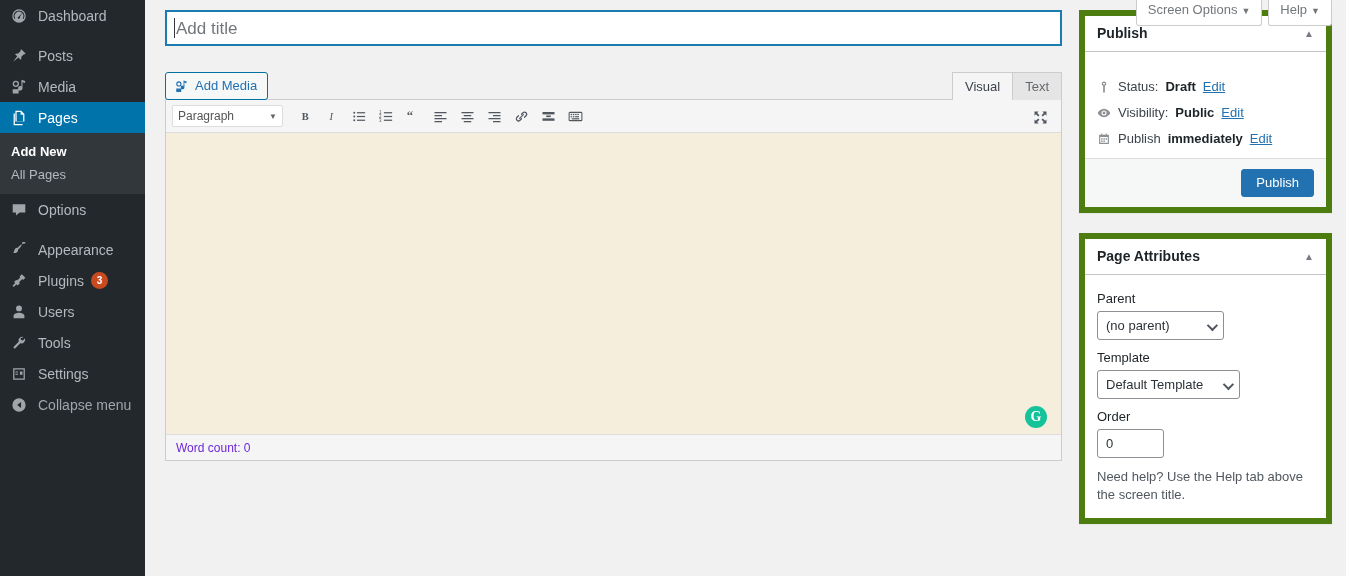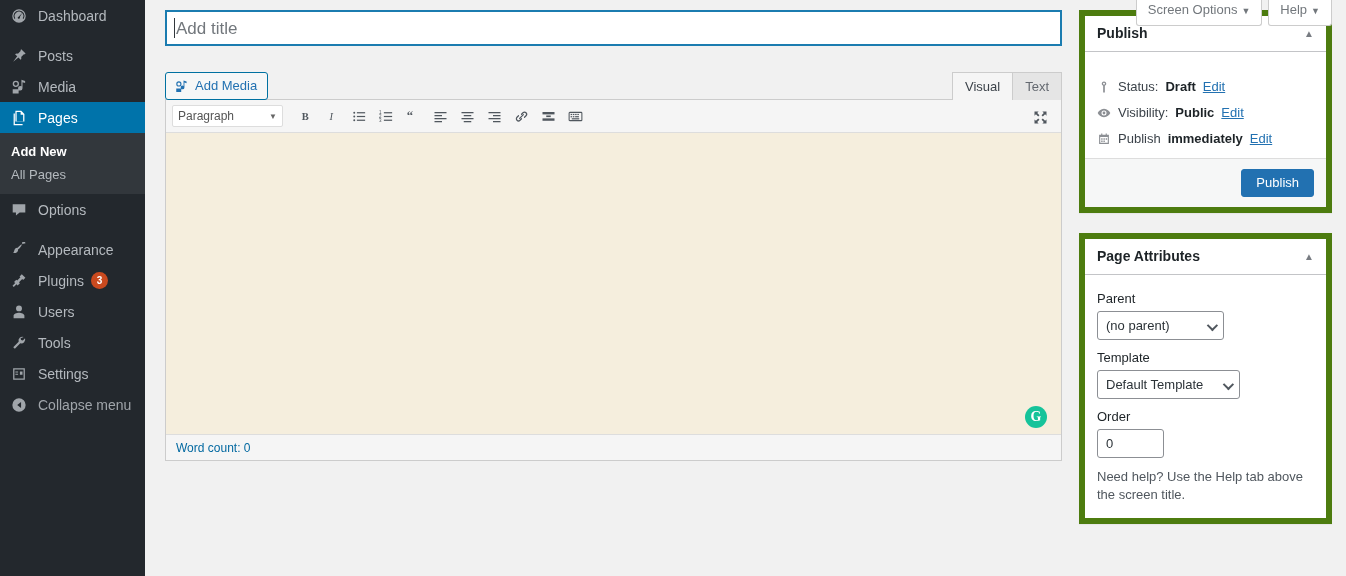--- a/index.html
+++ b/index.html
@@ -146,21 +146,21 @@
     position: absolute; right: 14px; bottom: 6px;
     width: 22px; height: 22px; border-radius: 50%;
     background: #15c39a; display: flex; align-items: center;
     justify-content: center; color: #fff; font-size: 14px;
     font-weight: 700; font-family: "Liberation Serif", serif;
     line-height: 22px;
   }
   .ed-status {
     height: 26px; background: #f5f5f5; border-top: 1px solid #ddd;
     display: flex; align-items: center; padding: 2px 10px;
-    font-size: 12px; color: #0369a1;
+    font-size: 12px; color: #6d28d9;
   }
 
   
   .box {
     background: #fff; border: 6px solid #4d7c0f;
     box-shadow: 0 1px 1px rgba(0,0,0,.04);
     margin-bottom: 20px;
   }
   .box-hd {
     display: flex; align-items: center; justify-content: space-between;

